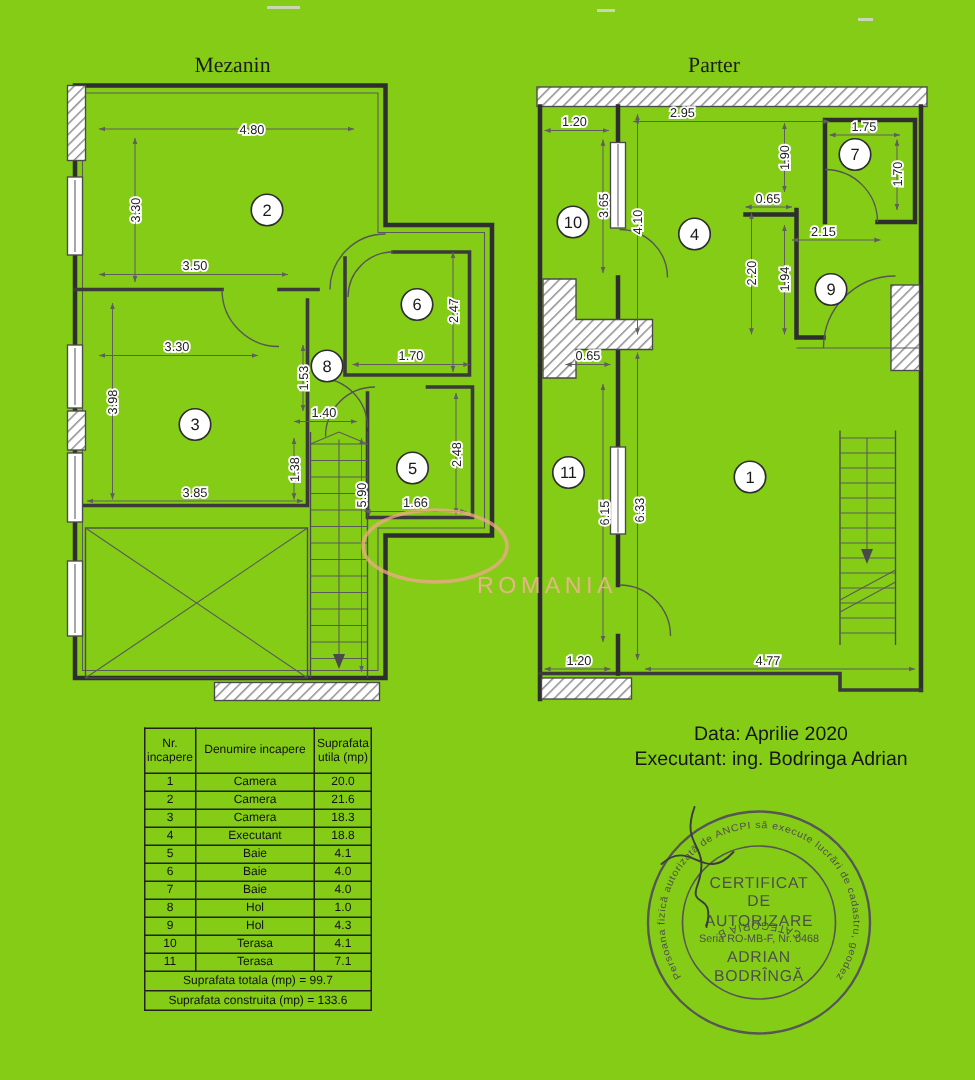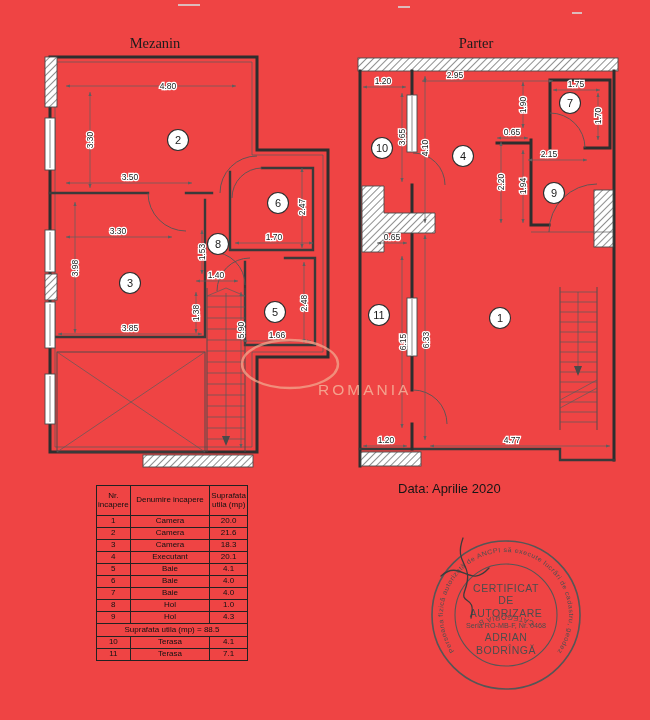--- a/index.html
+++ b/index.html
@@ -1,16 +1,16 @@
 <!DOCTYPE html>
 <html><head>
 <meta charset="utf-8">
 <style>
   html,body{margin:0;padding:0;background:#ffffff;}
-  .page{position:relative;width:650px;height:720px;background:#ef4444;overflow:hidden;
+  .page{position:relative;width:650px;height:720px;background:#84cc16;overflow:hidden;
         font-family:"Liberation Sans",sans-serif;color:#1a1a1a;}
   svg{display:block;}
   
   .wall{stroke:#2e2e2e;stroke-width:3;fill:none;stroke-linecap:square;}
   .wall-in{stroke:#3a3a3a;stroke-width:2.4;fill:none;stroke-linecap:square;}
   .thinline{stroke:#4a4a4a;stroke-width:.9;fill:none;}
   .hairline{stroke:#5a5a5a;stroke-width:.7;fill:none;}
   .arc{stroke:#555;stroke-width:.9;fill:none;}
   .dimline{stroke:#5f5f5f;stroke-width:.7;fill:none;
            marker-start:url(#dimarrow);marker-end:url(#dimarrow);}
@@ -27,21 +27,21 @@
   
   .areas-table{position:absolute;left:96px;top:485px;width:139px;}
   .areas-table table{border-collapse:collapse;width:152px;
       font-family:"Liberation Sans",sans-serif;font-size:8px;line-height:1.12;color:#111;}
   .areas-table th,.areas-table td{border:1px solid #222;text-align:center;
       padding:0 1px;vertical-align:middle;}
   .areas-table th{font-weight:normal;height:29px;}
   .areas-table td{height:11px;}
   .areas-table .mrow td{height:12px;}
   
-  .footer-block{position:absolute;left:398px;top:481px;width:232px;text-align:left;
+  .footer-block{position:absolute;left:398px;top:481px;width:232px;text-align:center;
       font-size:13px;color:#161616;}
   .footer-block div{margin:0 0 2px 0;}
   
   .stamp-wrap{position:absolute;left:425px;top:532px;width:162px;height:162px;}
   .stamp-ring{fill:none;stroke:#565656;}
   .stamp-center{fill:#4d4d4d;text-anchor:middle;}
   .st-big{font-size:10.5px;letter-spacing:.5px;}
   .st-small{font-size:7.2px;}
   .st-ring-text{font-size:6.5px;fill:#4f4f4f;letter-spacing:.4px;}
   .st-cat{font-size:7.2px;fill:#4f4f4f;letter-spacing:1px;}
@@ -311,21 +311,21 @@
             <td>21.6</td>
           </tr>
           <tr>
             <td>3</td>
             <td>Camera</td>
             <td>18.3</td>
           </tr>
           <tr>
             <td>4</td>
             <td>Executant</td>
-            <td>20.1</td>
+            <td>18.8</td>
           </tr>
           <tr>
             <td>5</td>
             <td>Baie</td>
             <td>4.1</td>
           </tr>
           <tr>
             <td>6</td>
             <td>Baie</td>
             <td>4.0</td>
@@ -338,39 +338,43 @@
           <tr>
             <td>8</td>
             <td>Hol</td>
             <td>1.0</td>
           </tr>
           <tr>
             <td>9</td>
             <td>Hol</td>
             <td>4.3</td>
           </tr>
-          <tr class="mrow">
-            <td colspan="3">Suprafata utila (mp) = 88.5</td>
-          </tr>
           <tr>
             <td>10</td>
             <td>Terasa</td>
             <td>4.1</td>
           </tr>
           <tr>
             <td>11</td>
             <td>Terasa</td>
             <td>7.1</td>
           </tr>
+          <tr class="mrow">
+            <td colspan="3">Suprafata totala (mp) = 99.7</td>
+          </tr>
+          <tr class="mrow">
+            <td colspan="3">Suprafata construita (mp) = 133.6</td>
+          </tr>
         </tbody>
     </table>
   </div>
 
   <div class="footer-block">
     <div>Data: Aprilie 2020</div>
+    <div>Executant: ing. Bodringa  Adrian</div>
   </div>
 
   <div class="stamp-wrap">
     <svg width="162" height="162" viewBox="0 0 162 162">
       <circle class="stamp-ring" cx="81" cy="83" r="74" stroke-width="1.6"></circle>
       <circle class="stamp-ring" cx="81" cy="83" r="51" stroke-width="1.1"></circle>
       <path id="ring-top-path" fill="none" d="M 29.4,119.2 A 63,63 0 1 1 132.6,119.2"></path>
       <path id="ring-bottom-path" fill="none" d="M 135.6,114.5 A 63,63 0 0 0 26.4,114.5"></path>
       <text class="st-ring-text">
         <textPath href="#ring-top-path" textLength="332" lengthAdjust="spacingAndGlyphs">Persoana fizică autorizată de ANCPI să execute lucrări de cadastru, geodezie şi cartografie</textPath>

